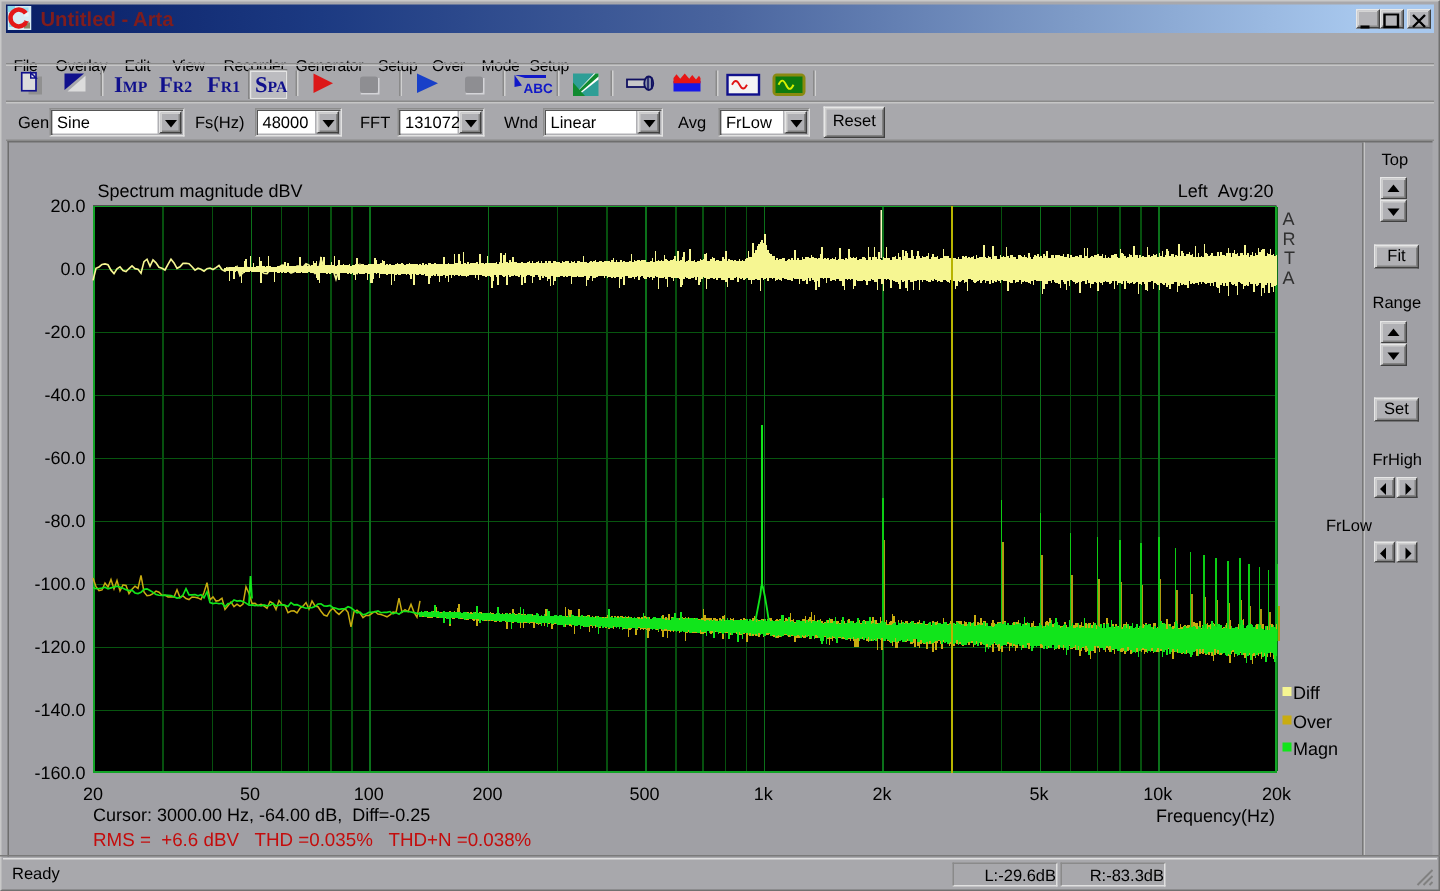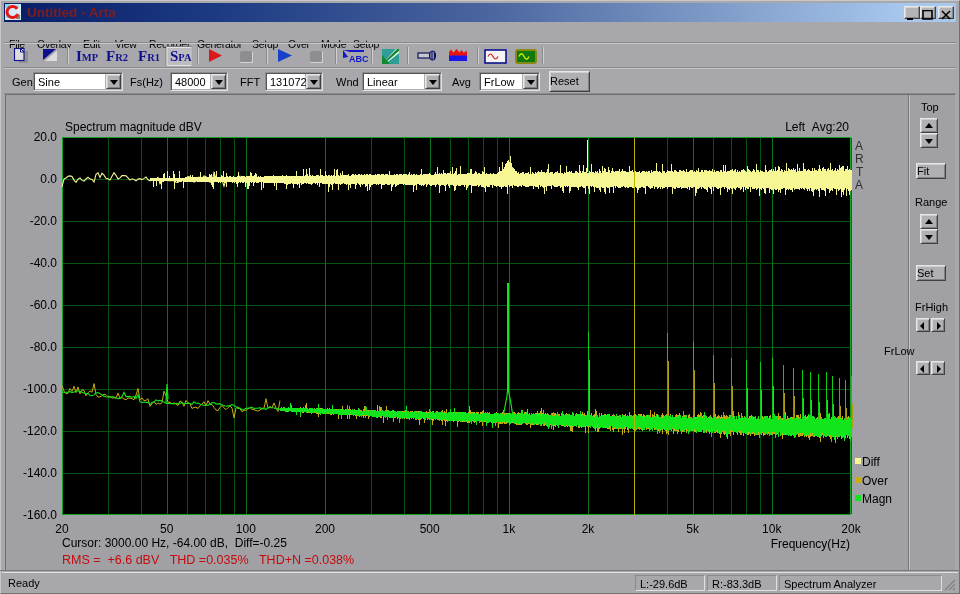--- a/index.html
+++ b/index.html
@@ -16,35 +16,35 @@
 #menu span{position:absolute;top:16px;}
 
 .hr-d{left:4px;width:952px;height:1px;background:#8a8a8a;}
 .hr-l{left:4px;width:952px;height:1px;background:#c6c6c6;}
 .sep{top:47px;width:2px;height:17px;border-left:1px solid #8a8a8a;border-right:1px solid #d0d0d0;}
 .lbl{font-size:11px;color:#000;top:76px;}
 .combo{top:72px;height:19px;background:#b0b0b4;border:1px solid;border-color:#8c8c8c #e2e2e2 #e2e2e2 #8c8c8c;box-shadow:inset 1px 1px 0 #555;}
 .cfield{position:absolute;left:1px;top:1px;bottom:1px;background:#fff;font-size:11px;color:#000;padding:2px 0 0 3px;white-space:nowrap;}
 .cbtn{position:absolute;right:1px;top:1px;width:15px;height:15px;background:#b0b0b4;border:1px solid;border-color:#e6e6e6 #404040 #404040 #e6e6e6;box-shadow:inset 1px 1px 0 #cfcfcf,inset -1px -1px 0 #828282;}
 .dna{position:absolute;left:3px;top:5px;width:0;height:0;border:4px solid transparent;border-top:5px solid #000;}
-.btn{background:#b0b0b4;border:1px solid;border-color:#e6e6e6 #404040 #404040 #e6e6e6;box-shadow:inset 1px 1px 0 #cfcfcf,inset -1px -1px 0 #828282;font-size:11px;color:#000;text-align:left;}
+.btn{background:#b0b0b4;border:1px solid;border-color:#e6e6e6 #404040 #404040 #e6e6e6;box-shadow:inset 1px 1px 0 #cfcfcf,inset -1px -1px 0 #828282;font-size:11px;color:#000;text-align:center;}
 
 #client{left:5px;top:94px;width:950px;height:477px;background:#a0a0a5;border-top:1px solid #6e6e6e;border-left:1px solid #6e6e6e;}
 #vdiv{left:908px;top:95px;width:2px;height:475px;border-left:1px solid #787878;border-right:1px solid #c4c4c4;}
 
 .rp{left:909px;font-size:11px;color:#000;}
 .sbtn{left:920px;width:18px;height:15px;background:#b0b0b4;border:1px solid;border-color:#e6e6e6 #404040 #404040 #e6e6e6;box-shadow:inset 1px 1px 0 #cfcfcf,inset -1px -1px 0 #828282;}
 .lrw{width:14px;height:14px;}
 .tri-u{position:absolute;left:4px;top:4px;width:0;height:0;border:4px solid transparent;border-bottom:5px solid #000;border-top:none;}
 .tri-d{position:absolute;left:4px;top:5px;width:0;height:0;border:4px solid transparent;border-top:5px solid #000;border-bottom:none;}
 .tri-l{position:absolute;left:3px;top:3px;width:0;height:0;border:4px solid transparent;border-right:4px solid #000;border-left:none;}
 .tri-r{position:absolute;left:5px;top:3px;width:0;height:0;border:4px solid transparent;border-left:4px solid #000;border-right:none;}
 
 #status{left:2px;top:572px;width:956px;height:20px;background:#a8a8ac;border-top:1px solid #e0e0e0;font-size:11px;color:#000;}
-.spanel{position:absolute;top:2px;height:16px;border:1px solid;border-color:#8a8a8a #e0e0e0 #e0e0e0 #8a8a8a;padding:2px 0 0 4px;}
+.spanel{position:absolute;top:2px;height:16px;border:1px solid;border-color:#8a8a8a #e0e0e0 #e0e0e0 #8a8a8a;padding:2px 0 0 4px;text-align:right;}
 </style></head><body>
 <div class="abs" id="frame"></div>
 <div class="abs" id="title"></div>
 <svg class="abs" id="ticon" viewBox="0 0 16 16">
  <rect x="0" y="0" width="16" height="16" fill="#d8ecf4"></rect>
  <rect x="0" y="0" width="5" height="4" fill="#8ad8ea"></rect>
     <rect x="10" y="1" width="4" height="3" fill="#9adcee"></rect>
  <rect x="1" y="10" width="3" height="4" fill="#8ad8ea"></rect>
     <rect x="11" y="11" width="4" height="4" fill="#8a8a66"></rect>
  <rect x="11" y="4" width="3" height="3" fill="#e8f4f8"></rect>
@@ -304,17 +304,16 @@
   </div>
 <div class="abs sbtn lrw" style="left:931px;top:361px">
     <div class="tri-r"></div>
   </div>
 
 <div class="abs" style="left:0;top:570px;width:960px;height:1px;background:#7a7a7a"></div>
 <div class="abs" id="status">
  <span style="position:absolute;left:6px;top:4px">Ready</span>
  <div class="spanel" style="left:633px;width:70px">L:-29.6dB</div>
  <div class="spanel" style="left:705px;width:70px">R:-83.3dB</div>
- <div class="spanel" style="left:777px;width:163px">Spectrum Analyzer</div>
  <svg style="position:absolute;right:2px;top:6px" width="12" height="12" viewBox="0 0 12 12">
       <path d="M11 1L1 11M11 5L5 11M11 9L9 11" stroke="#808080" stroke-width="1.3"></path>
     </svg>
 </div>
 
 </body></html>

